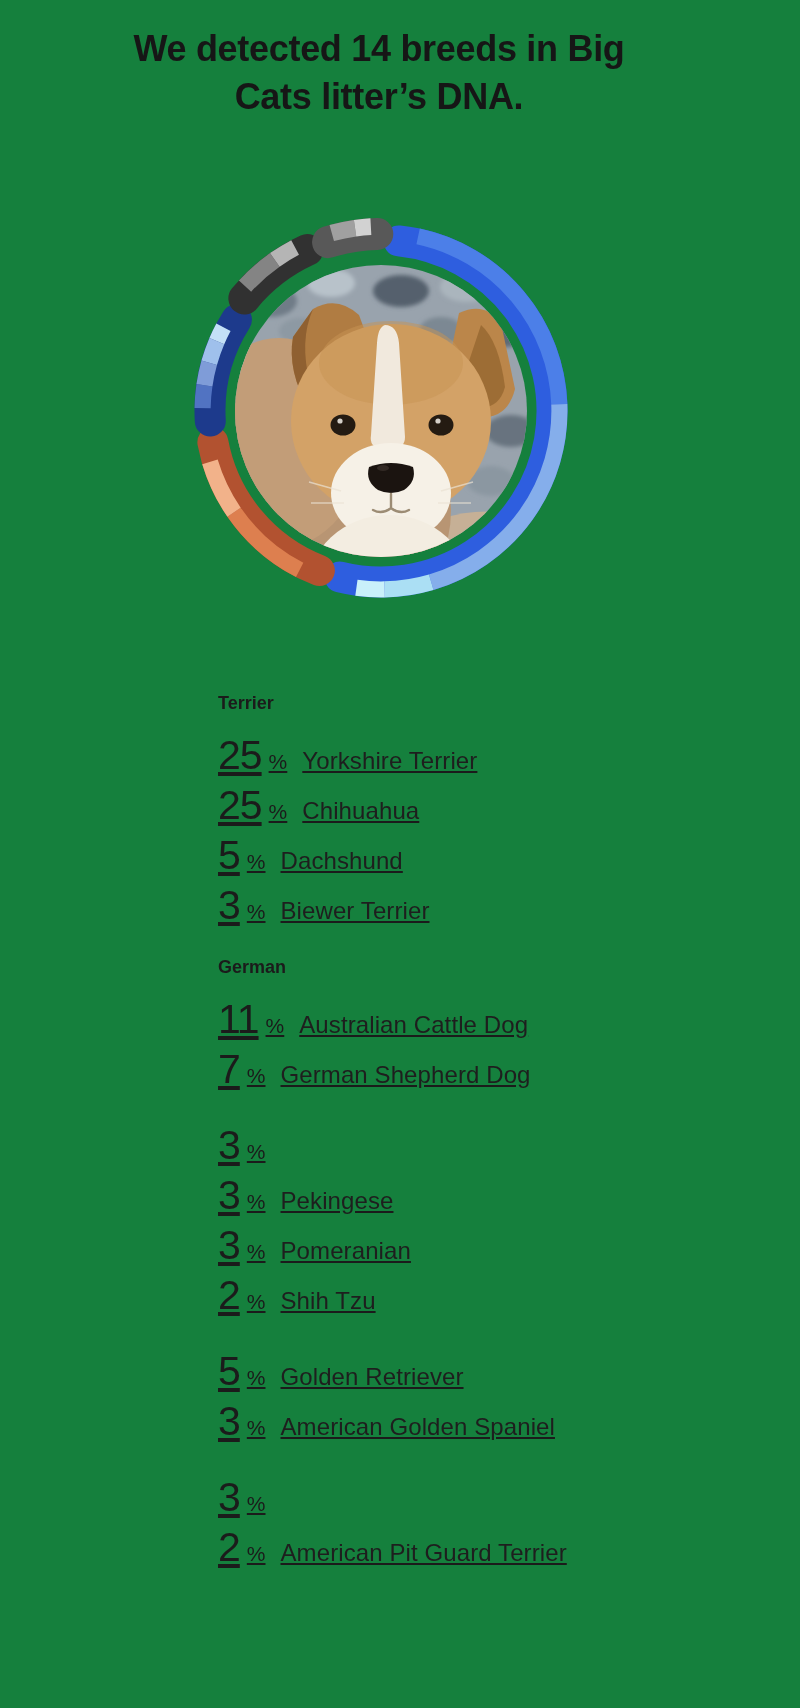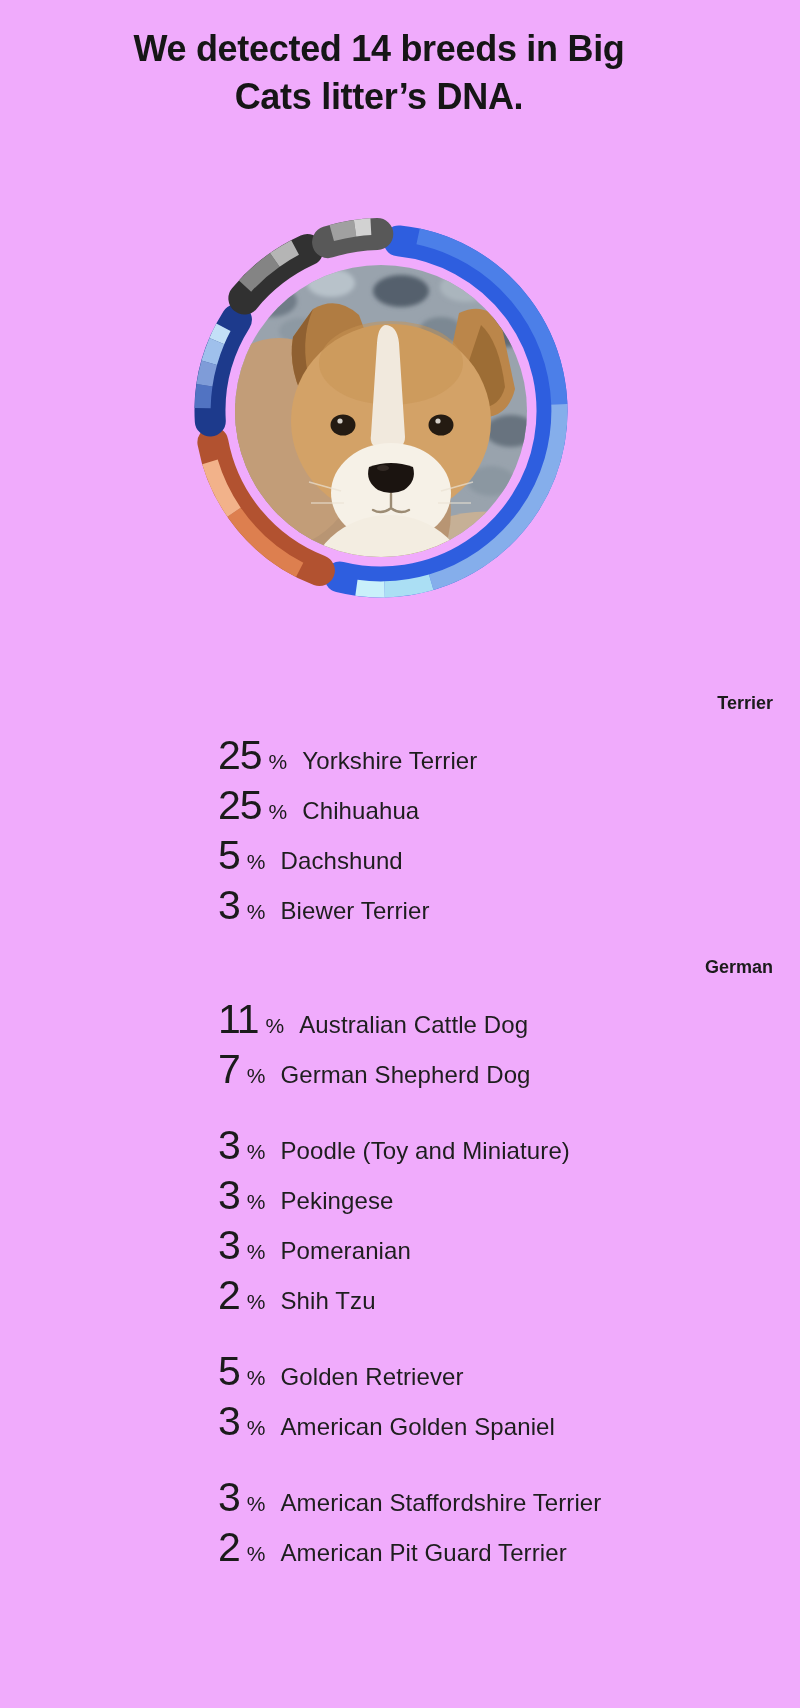--- a/index.html
+++ b/index.html
@@ -1,35 +1,35 @@
 <!DOCTYPE html>
 <html><head>
 <meta charset="utf-8">
 <style>
   html,body{margin:0;padding:0;background:#ffffff;}
   body{font-family:"Liberation Sans","DejaVu Sans",sans-serif;color:#1b1b1b;}
-  .page{position:relative;width:800px;height:1708px;background:#f0abfc;overflow:hidden;}
+  .page{position:relative;width:800px;height:1708px;background:#15803d;overflow:hidden;}
 
   .title{
     position:absolute;top:25px;left:0;width:758px;
     text-align:center;
     font-size:36px;line-height:48px;font-weight:600;letter-spacing:-0.3px;
     color:#161616;margin:0;
   }
   .title-inner{display:inline-block;max-width:560px;}
 
   .donut-wrap{position:absolute;left:161px;top:191px;width:440px;height:440px;}
 
   .legend{position:absolute;left:173px;top:692px;width:600px;}
   .group{margin:0 0 26px 0;}
   .group-label{
     margin:0 0 16px 45px;
-    font-size:18px;line-height:22px;font-weight:700;color:#1b1b1b;text-align:right;
-  }
-  .group-body{display:flex;align-items:center;}
+    font-size:18px;line-height:22px;font-weight:700;color:#1b1b1b;
+  }
+  .group-body{display:flex;align-items:center;text-decoration:underline;}
   .bar{
     flex:none;width:18px;border-radius:10px;overflow:hidden;
     display:flex;
   }
   .bar-base{width:9px;}
   .bar-segs{width:9px;display:flex;flex-direction:column;}
   .bar-segs .seg{flex:1;}
   .rows{margin-left:27px;}
   .row{height:50px;display:flex;align-items:baseline;white-space:nowrap;}
   .pct{
@@ -193,21 +193,20 @@
               <div class="seg" style="background: rgb(81, 115, 194);"></div>
               <div class="seg" style="background: rgb(127, 156, 216);"></div>
               <div class="seg" style="background: rgb(159, 192, 236);"></div>
               <div class="seg" style="background: rgb(195, 224, 247);"></div>
             </div>
         </div>
         <div class="rows">
           <div class="row">
             <span class="pct">3</span>
               <span class="pct-sign">%</span>
-              <span class="breed-name">Poodle (Toy and Miniature)</span>
           </div>
           <div class="row">
             <span class="pct">3</span>
               <span class="pct-sign">%</span>
               <span class="breed-name">Pekingese</span>
           </div>
           <div class="row">
             <span class="pct">3</span>
               <span class="pct-sign">%</span>
               <span class="breed-name">Pomeranian</span>
@@ -251,21 +250,20 @@
           <div class="bar-base" style="background: rgb(88, 88, 88);"></div>
           <div class="bar-segs">
               <div class="seg" style="background: rgb(160, 160, 160);"></div>
               <div class="seg" style="background: rgb(210, 210, 210);"></div>
             </div>
         </div>
         <div class="rows">
           <div class="row">
             <span class="pct">3</span>
               <span class="pct-sign">%</span>
-              <span class="breed-name">American Staffordshire Terrier</span>
           </div>
           <div class="row">
             <span class="pct">2</span>
               <span class="pct-sign">%</span>
               <span class="breed-name">American Pit Guard Terrier</span>
           </div>
         </div>
       </div>
     </section>
 

